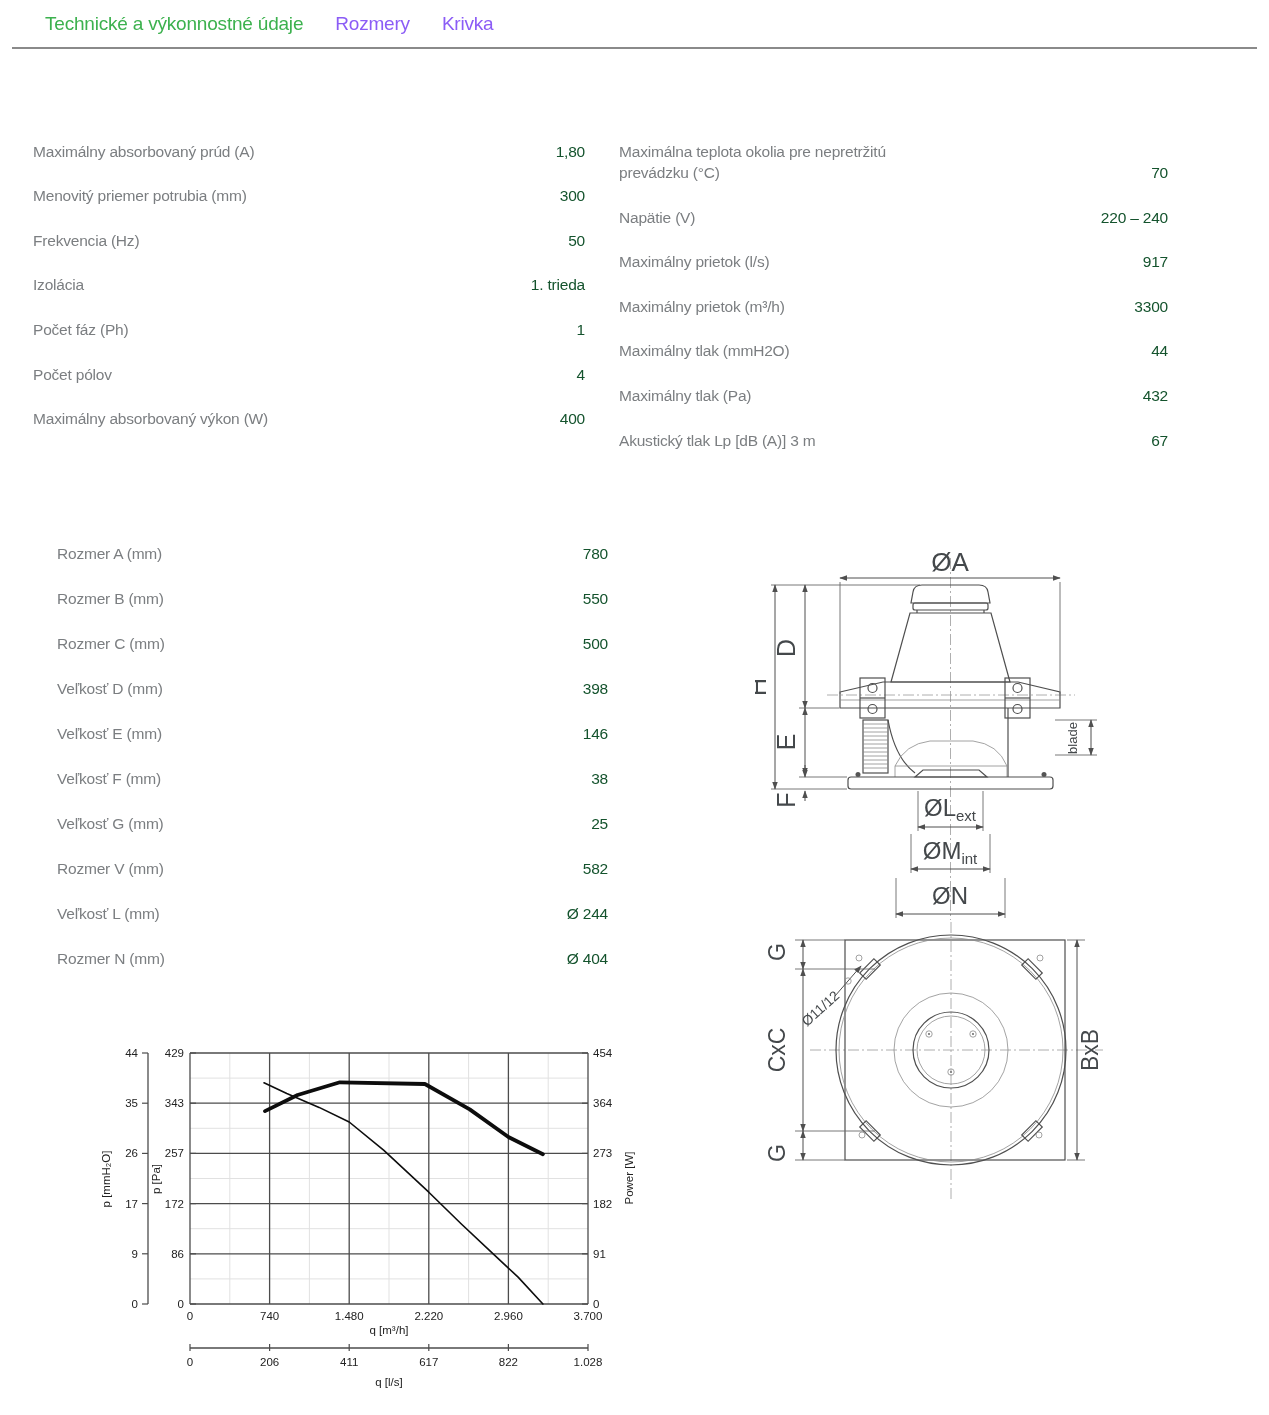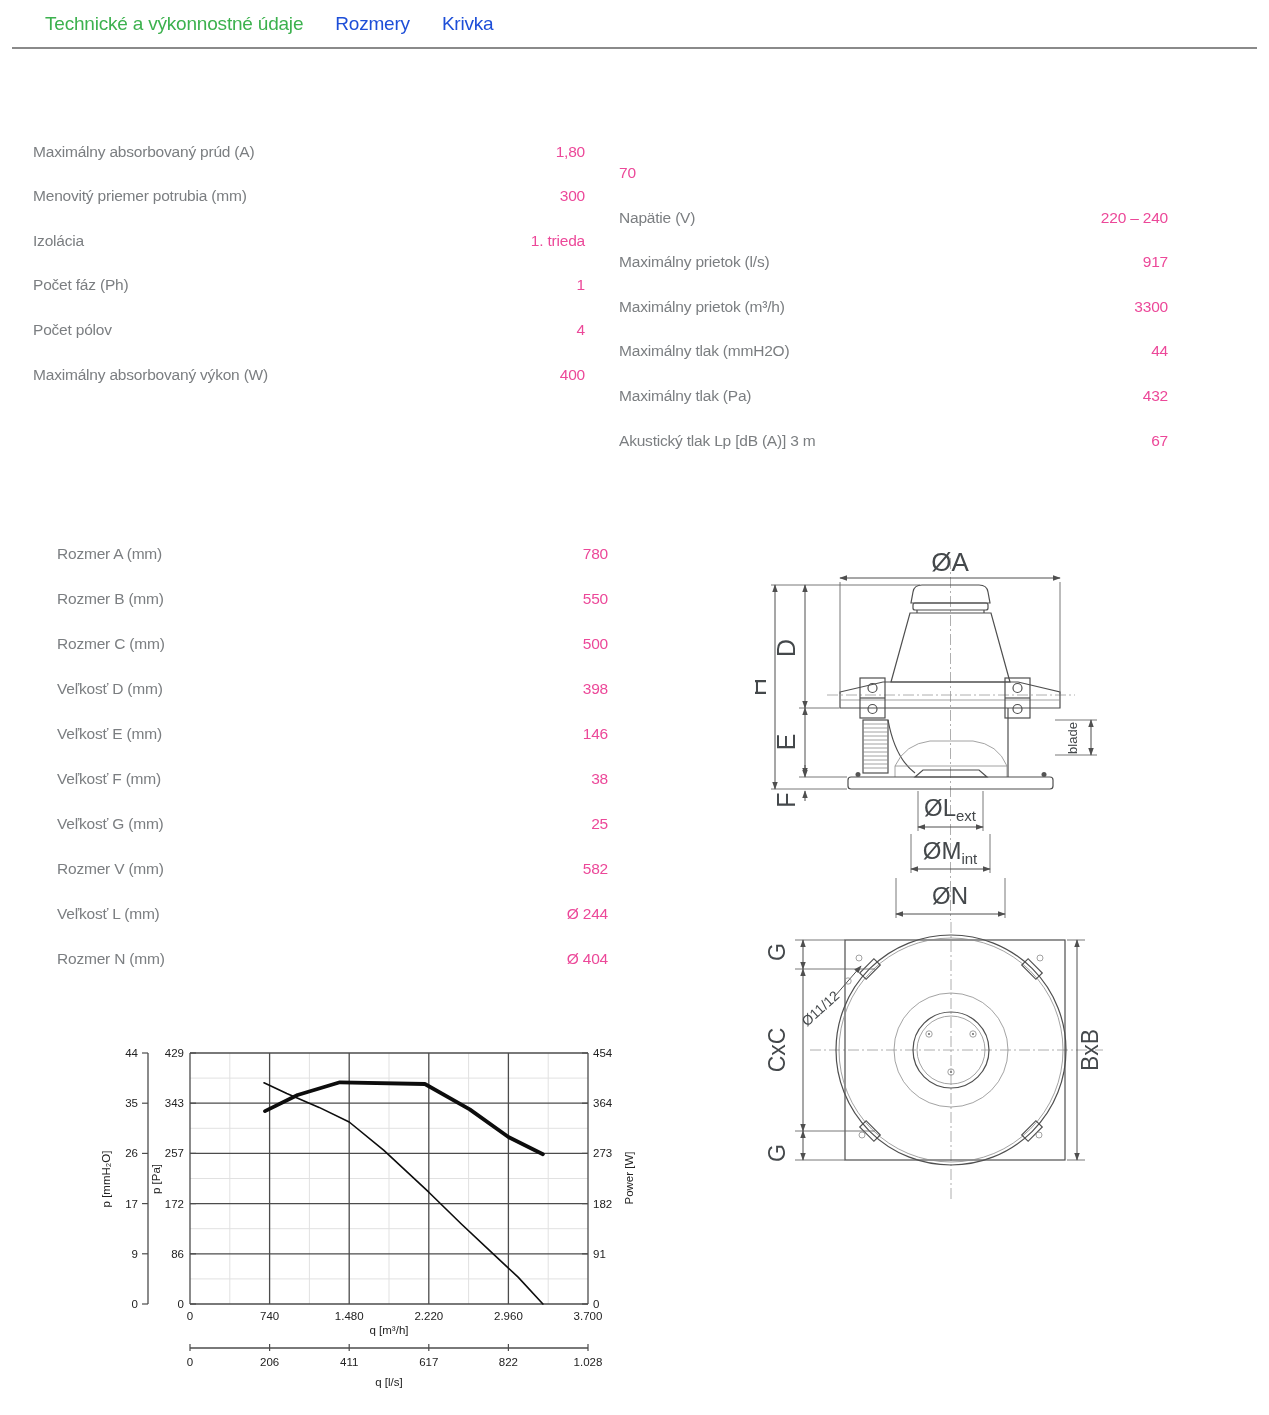--- a/index.html
+++ b/index.html
@@ -1,28 +1,28 @@
 <!DOCTYPE html>
 <html><head>
 <meta charset="utf-8">
 <style>
   html,body{margin:0;padding:0;background:#fff;}
   .page{position:relative;width:1269px;height:1415px;background:#fff;overflow:hidden;
         font-family:"Liberation Sans",sans-serif;color:#2b2f33;padding-left:38px;}
   
   .tabs{position:absolute;left:45px;top:13px;display:flex;gap:32px;font-size:19px;letter-spacing:-0.2px;}
-  .tab{cursor:pointer;color:#1d4ed8;white-space:nowrap;}
+  .tab{cursor:pointer;color:#8b5cf6;white-space:nowrap;}
   .tab.active{color:#3cb14e;}
   .tab-divider{position:absolute;left:12px;top:47px;width:1245px;height:2px;background:#8a8a8a;}
   
   .speclist{position:absolute;display:flex;flex-direction:column;}
   .row{display:flex;justify-content:space-between;align-items:flex-end;
        font-size:15.5px;line-height:21px;letter-spacing:-0.2px;}
   .lbl{color:#7b7e81;}
-  .val{color:#ec4899;white-space:nowrap;text-align:right;}
+  .val{color:#14532d;white-space:nowrap;text-align:right;}
   #specs-left{left:33px;top:117px;width:552px;}
   #specs-left .row{height:44.6px;}
   #specs-right{left:619px;top:117px;width:549px;}
   #specs-right .row{height:44.6px;}
   #specs-right .row.tall{height:66px;}
   #dims{left:57px;top:519px;width:551px;}
   #dims .row{height:45px;}
   
   svg text{font-family:"Liberation Sans",sans-serif;}
   .ct{font-size:11.5px;fill:#222;}
@@ -48,39 +48,44 @@
   <div class="speclist" id="specs-left">
     <div class="row">
         <span class="lbl">Maximálny absorbovaný prúd (A)</span>
         <span class="val">1,80</span>
       </div>
     <div class="row">
         <span class="lbl">Menovitý priemer potrubia (mm)</span>
         <span class="val">300</span>
       </div>
     <div class="row">
+        <span class="lbl">Frekvencia (Hz)</span>
+        <span class="val">50</span>
+      </div>
+    <div class="row">
         <span class="lbl">Izolácia</span>
         <span class="val">1. trieda</span>
       </div>
     <div class="row">
         <span class="lbl">Počet fáz (Ph)</span>
         <span class="val">1</span>
       </div>
     <div class="row">
         <span class="lbl">Počet pólov</span>
         <span class="val">4</span>
       </div>
     <div class="row">
         <span class="lbl">Maximálny absorbovaný výkon (W)</span>
         <span class="val">400</span>
       </div>
   </div>
 
   <div class="speclist" id="specs-right">
     <div class="row tall">
+      <span class="lbl"><span>Maximálna teplota okolia pre nepretržitú</span><br><span>prevádzku (°C)</span></span>
       <span class="val">70</span>
     </div>
     <div class="row">
         <span class="lbl">Napätie (V)</span>
         <span class="val">220 – 240</span>
       </div>
     <div class="row">
         <span class="lbl">Maximálny prietok (l/s)</span>
         <span class="val">917</span>
       </div>

